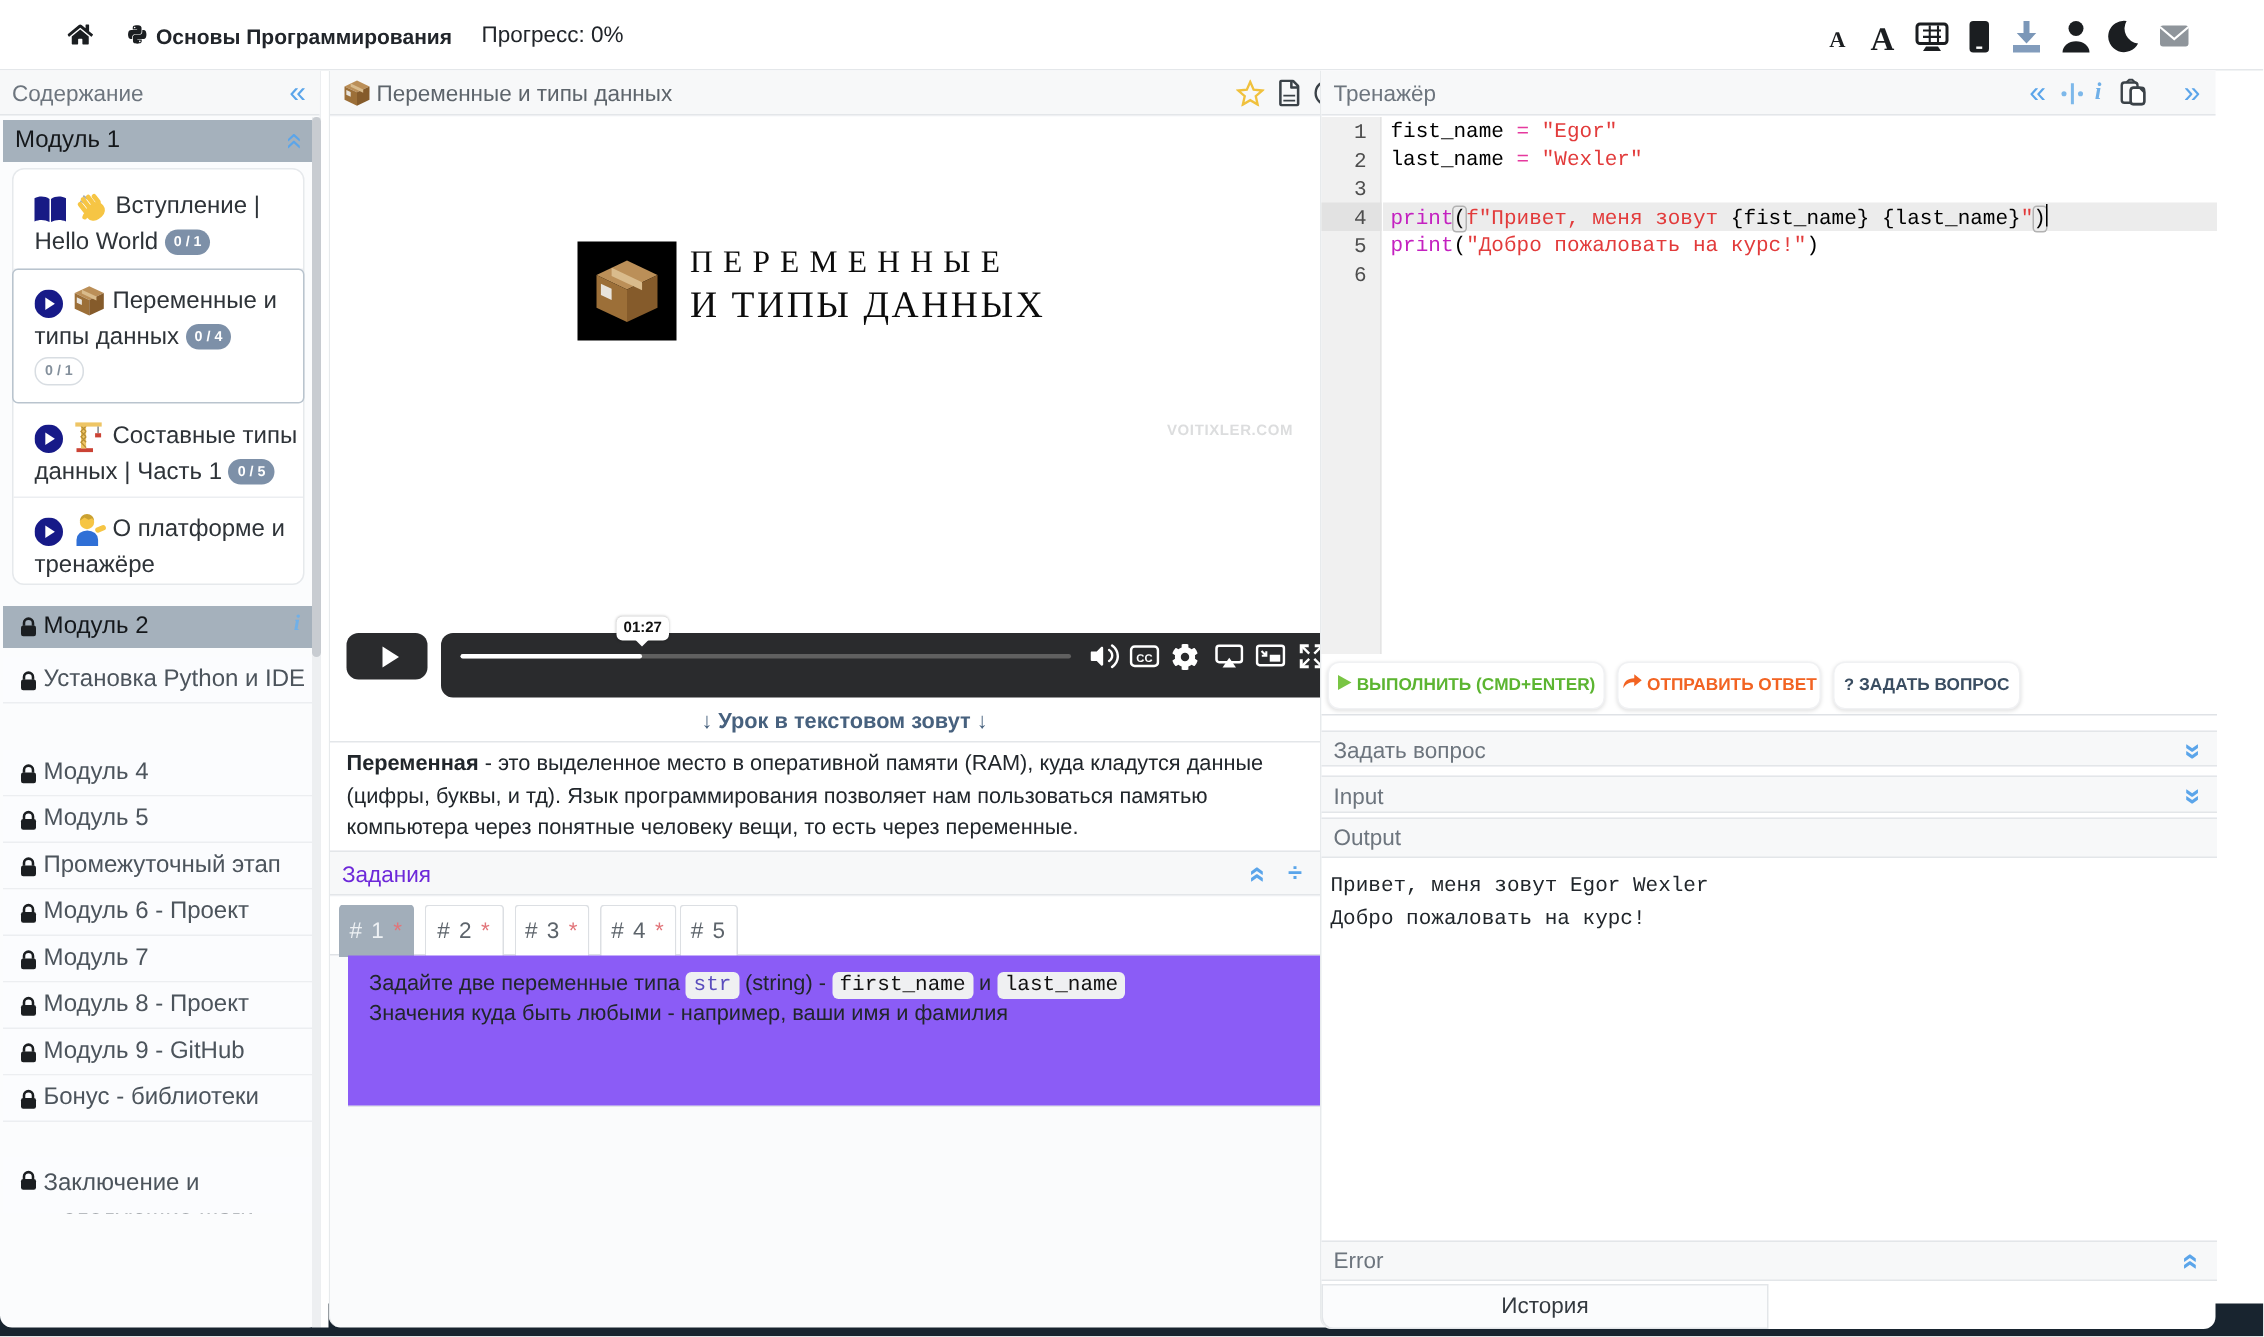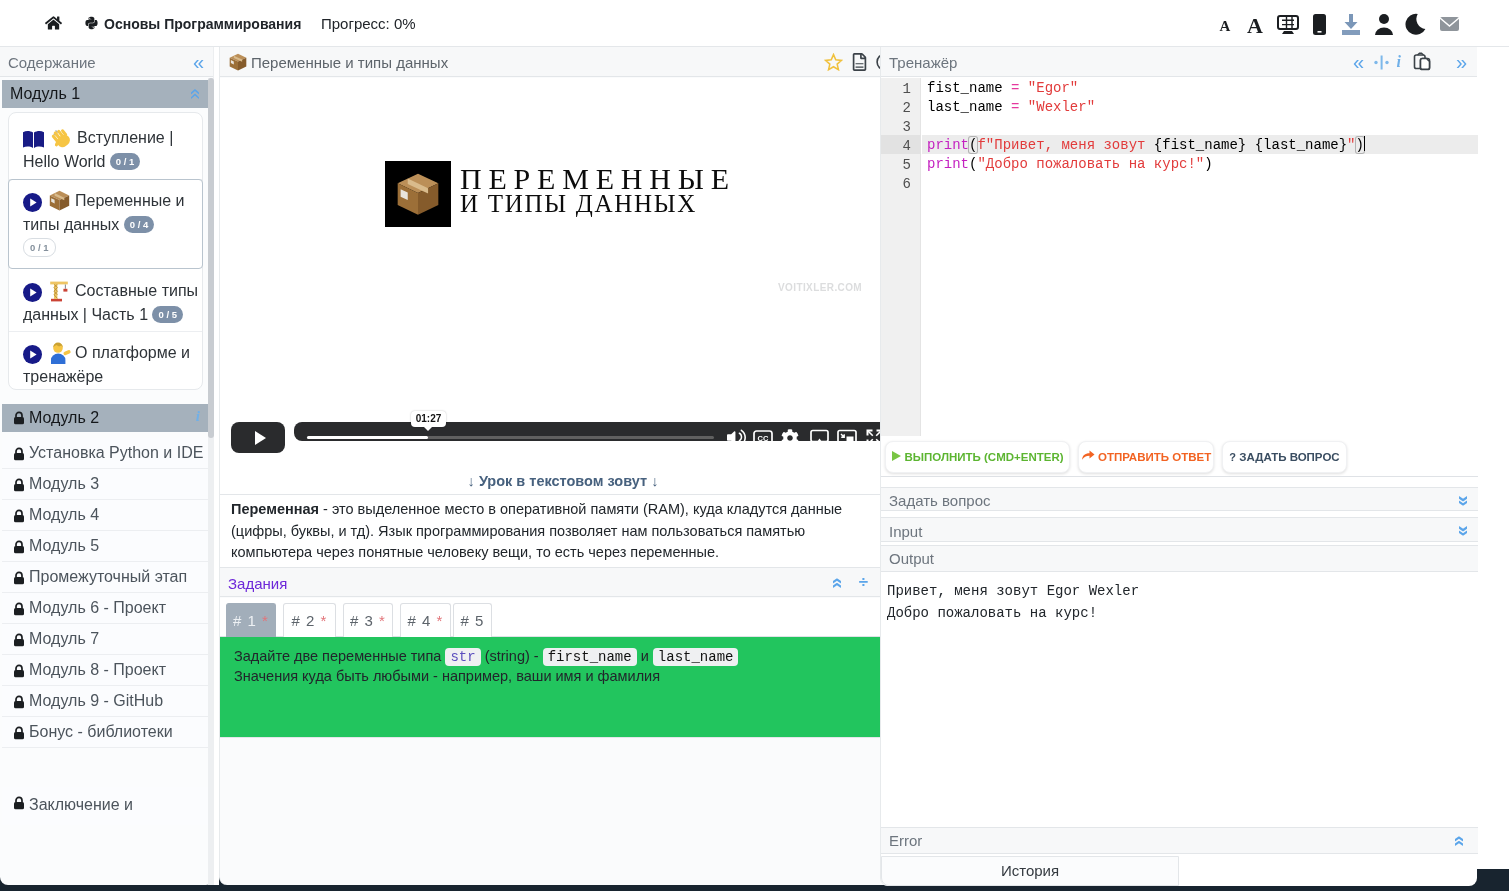--- a/index.html
+++ b/index.html
@@ -29,34 +29,34 @@
 .lockrow{position:absolute;left:2px;width:206px;height:31px;background:#fbfcfe;border-bottom:1px solid #eceef1;font-size:16px;color:#4c545c;padding:6px 0 0 27px;white-space:nowrap;overflow:hidden}
 
 #mid{left:219px;width:687px;height:838px;background:#fafbfc;border-left:1px solid #e7eaec;border-right:1px solid #e7eaec}
 #vidwrap{position:absolute;left:0;top:31px;width:686px;height:489px;background:#fff}
 #vscroll{position:absolute;right:1px;top:0;width:7px;height:489px;background:#fafafa}
 #vthumb{position:absolute;right:1px;top:0;width:7px;height:380px;background:#c6c9cd;border-radius:3px}
 #thumbbox{position:absolute;left:165px;top:83px;width:66px;height:66px;background:#000}
 .sertitle{position:absolute;font-family:"Liberation Serif",serif;color:#0c0c0c;white-space:nowrap}
 #watermark{position:absolute;left:558px;top:204px;font-size:10px;font-weight:bold;color:#dcddde;letter-spacing:.4px}
 #playbtn{position:absolute;left:11px;top:344px;width:54px;height:31px;background:#2a2b2d;border-radius:8px}
-#ctlbar{position:absolute;left:74px;top:344px;width:594px;height:19px;background:#2a2b2d;border-radius:8px}
+#ctlbar{position:absolute;left:74px;top:344px;width:594px;height:43px;background:#2a2b2d;border-radius:8px}
 #tooltip{position:absolute;left:191px;top:333px;width:35px;height:16px;background:#fff;border-radius:4px;color:#111;font-size:10px;font-weight:bold;text-align:center;line-height:16px;box-shadow:0 0 2px rgba(0,0,0,.25)}
 #tooltip:after{content:"";position:absolute;left:12px;top:15px;border:5px solid transparent;border-top-color:#fff}
 #lesson{position:absolute;left:0;top:425px;width:686px;background:#fff}
 #lesson h3{margin:0;text-align:center;color:#47617e;font-size:14.5px;font-weight:bold;line-height:19px}
 #lesson hr{border:none;border-top:1px solid #e3e6e9;margin:3px 0 4px}
 #lesson p{margin:0;padding:0 11px;max-width:640px;font-size:14.5px;line-height:21.5px;color:#21262b}
 #taskhead{position:absolute;left:0;top:520px;width:686px;height:30px;background:#f7f8f9;border-top:1px solid #e3e6e9;border-bottom:1px solid #e3e6e9}
 #taskhead .t{position:absolute;left:8px;top:7px;font-size:15px;color:#6d28d9}
 #tabs{position:absolute;left:0;top:551px;width:686px;height:39px;background:#fff;border-bottom:1px solid #dfe2e6}
 .tab{position:absolute;top:5px;height:35px;border:1px solid #dcdfe3;border-bottom:none;border-radius:3px 3px 0 0;background:#fff;font-size:15px;color:#5d646b;text-align:center;padding-top:8px;letter-spacing:1px}
 .tab b{color:#e2757a;font-weight:normal}
 .tab.act{background:#a2aeba;color:#eef1f4;border-color:#a2aeba}
-#taskbody{position:absolute;left:0;top:590px;width:686px;height:101px;background:#22c55e;border-bottom:1px solid #e3e6e9;padding:11px 14px;font-size:14.5px;color:#21262b}
+#taskbody{position:absolute;left:12px;top:590px;width:686px;height:101px;background:#8b5cf6;border-bottom:1px solid #e3e6e9;padding:11px 14px;font-size:14.5px;color:#21262b}
 code.ic{font-family:"Liberation Mono",monospace;background:#eff0f2;border-radius:4px;padding:1px 5px;font-size:14px;color:#111}
 code.ic.str{color:#5a4dbe}
 
 #right{left:880px;width:597px;height:839px;background:#fff;border-left:1px solid #e7eaec}
 #gutter{position:absolute;left:0;top:31px;width:40px;height:358px;background:#f0f0f0;border-right:1px solid #e4e4e4}
 .lnum{position:absolute;right:9px;font-size:14px;color:#4e4e4e;font-family:"Liberation Mono",monospace}
 #ghl{position:absolute;left:0;top:57px;width:40px;height:19px;background:#e2e2e2}
 #code{position:absolute;left:41px;top:31px;width:556px;height:358px;background:#fff;font-family:"Liberation Mono",monospace;font-size:14px;line-height:19px;white-space:pre}
 .cl{position:absolute;left:0;right:0;height:19px;padding:1px 0 0 5px}
 .hl{background:#ececec}
@@ -216,26 +216,20 @@
         </span>
     <span class="mbart" style="left:27px">Модуль 2</span>
     <span style="position:absolute;right:8px;top:4px;color:#70b0e8;font-size:15px;font-weight:bold;font-family:'Liberation Serif',serif;font-style:italic">i</span>
   </div>
   <div class="lockrow" style="top:391px"><span class="icn" style="left:11px;top:9px">
           <svg width="12" height="14" viewBox="0 0 12 14">
             <path d="M3 6.2 V4.4 a3 3 0 0 1 6 0 V6.2" fill="none" stroke="#1b1e21" stroke-width="1.7"></path>
             <rect x="1" y="6" width="10" height="7.2" rx="1.5" fill="#1b1e21"></rect>
           </svg>
         </span>Установка Python и IDE</div>
-  <div class="lockrow" style="top:422px"><span class="icn" style="left:11px;top:9px">
-          <svg width="12" height="14" viewBox="0 0 12 14">
-            <path d="M3 6.2 V4.4 a3 3 0 0 1 6 0 V6.2" fill="none" stroke="#1b1e21" stroke-width="1.7"></path>
-            <rect x="1" y="6" width="10" height="7.2" rx="1.5" fill="#1b1e21"></rect>
-          </svg>
-        </span>Модуль 3</div>
   <div class="lockrow" style="top:453px"><span class="icn" style="left:11px;top:9px">
           <svg width="12" height="14" viewBox="0 0 12 14">
             <path d="M3 6.2 V4.4 a3 3 0 0 1 6 0 V6.2" fill="none" stroke="#1b1e21" stroke-width="1.7"></path>
             <rect x="1" y="6" width="10" height="7.2" rx="1.5" fill="#1b1e21"></rect>
           </svg>
         </span>Модуль 4</div>
   <div class="lockrow" style="top:484px"><span class="icn" style="left:11px;top:9px">
           <svg width="12" height="14" viewBox="0 0 12 14">
             <path d="M3 6.2 V4.4 a3 3 0 0 1 6 0 V6.2" fill="none" stroke="#1b1e21" stroke-width="1.7"></path>
             <rect x="1" y="6" width="10" height="7.2" rx="1.5" fill="#1b1e21"></rect>
@@ -270,21 +264,21 @@
             <path d="M3 6.2 V4.4 a3 3 0 0 1 6 0 V6.2" fill="none" stroke="#1b1e21" stroke-width="1.7"></path>
             <rect x="1" y="6" width="10" height="7.2" rx="1.5" fill="#1b1e21"></rect>
           </svg>
         </span>Модуль 9 - GitHub</div>
   <div class="lockrow" style="top:670px"><span class="icn" style="left:11px;top:9px">
           <svg width="12" height="14" viewBox="0 0 12 14">
             <path d="M3 6.2 V4.4 a3 3 0 0 1 6 0 V6.2" fill="none" stroke="#1b1e21" stroke-width="1.7"></path>
             <rect x="1" y="6" width="10" height="7.2" rx="1.5" fill="#1b1e21"></rect>
           </svg>
         </span>Бонус - библиотеки</div>
-  <div class="lockrow" style="top:740px;height:38px;border-bottom:none;line-height:24px"><span class="icn" style="left:11px;top:9px">
+  <div class="lockrow" style="top:724px;height:38px;border-bottom:none;line-height:24px"><span class="icn" style="left:11px;top:9px">
           <svg width="12" height="14" viewBox="0 0 12 14">
             <path d="M3 6.2 V4.4 a3 3 0 0 1 6 0 V6.2" fill="none" stroke="#1b1e21" stroke-width="1.7"></path>
             <rect x="1" y="6" width="10" height="7.2" rx="1.5" fill="#1b1e21"></rect>
           </svg>
         </span>Заключение и<br><span style="margin-left:13px">следующие шаги</span></div>
 </div>
 
 <div class="panel" id="mid">
   <div class="phead">
     <span class="icn" style="left:9px;top:6px">
@@ -321,21 +315,21 @@
           <span class="icn" style="left:11px;top:11px">
             <svg width="44" height="44" viewBox="0 0 21 21">
               <path d="M10.5 .8 L20.2 5.4 L10.5 10 L.8 5.4 Z" fill="#bb8f58"></path>
               <path d="M.8 5.4 L10.5 10 L10.5 20.4 L.8 15.8 Z" fill="#9c6f38"></path>
               <path d="M20.2 5.4 L10.5 10 L10.5 20.4 L20.2 15.8 Z" fill="#855b2b"></path>
               <path d="M5.6 3.1 L15.3 7.7 L15.3 10.3 L5.6 5.7 Z" fill="#d9bb8c"></path>
               <path d="M2.2 8.2 L5.6 9.8 L5.6 13.4 L2.2 11.8 Z" fill="#e8e4dc"></path>
             </svg>
           </span>
         </div>
-    <div class="sertitle" style="left:240px;top:84px;font-size:30px;letter-spacing:6.8px">ПЕРЕМЕННЫЕ</div>
+    <div class="sertitle" style="left:240px;top:84px;font-size:21px;letter-spacing:6.8px">ПЕРЕМЕННЫЕ</div>
     <div class="sertitle" style="left:240px;top:112px;font-size:25px;letter-spacing:1.7px">И ТИПЫ ДАННЫХ</div>
     <div id="watermark">VOITIXLER.COM</div>
     <div id="playbtn">
           <svg width="16" height="16" viewBox="0 0 16 16" style="margin:8px 0 0 21px">
             <path d="M3 1 L14 8 L3 15 Z" fill="#fff"></path>
           </svg>
         </div>
     <div id="ctlbar">
       <div style="position:absolute;left:13px;top:14px;width:407px;height:3px;background:#606060;border-radius:2px"></div>
       <div style="position:absolute;left:13px;top:14px;width:121px;height:3px;background:#fff;border-radius:2px"></div>

